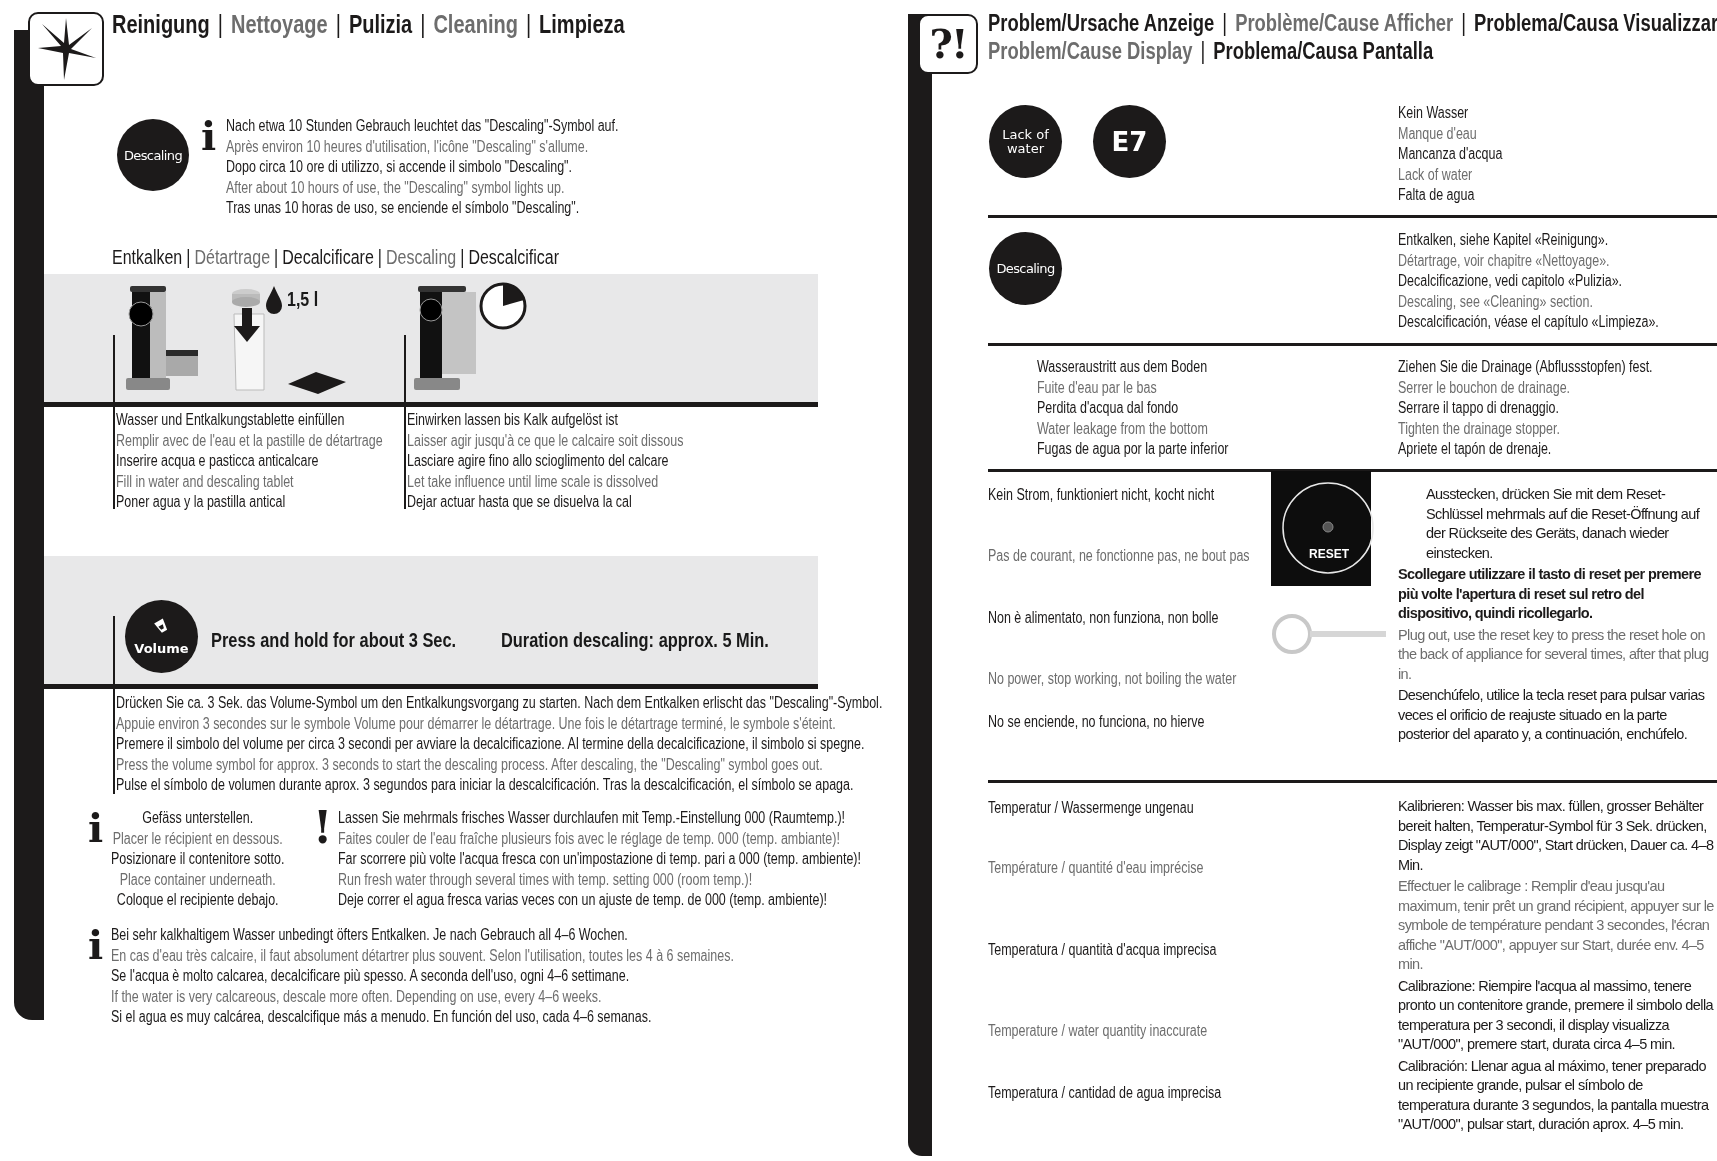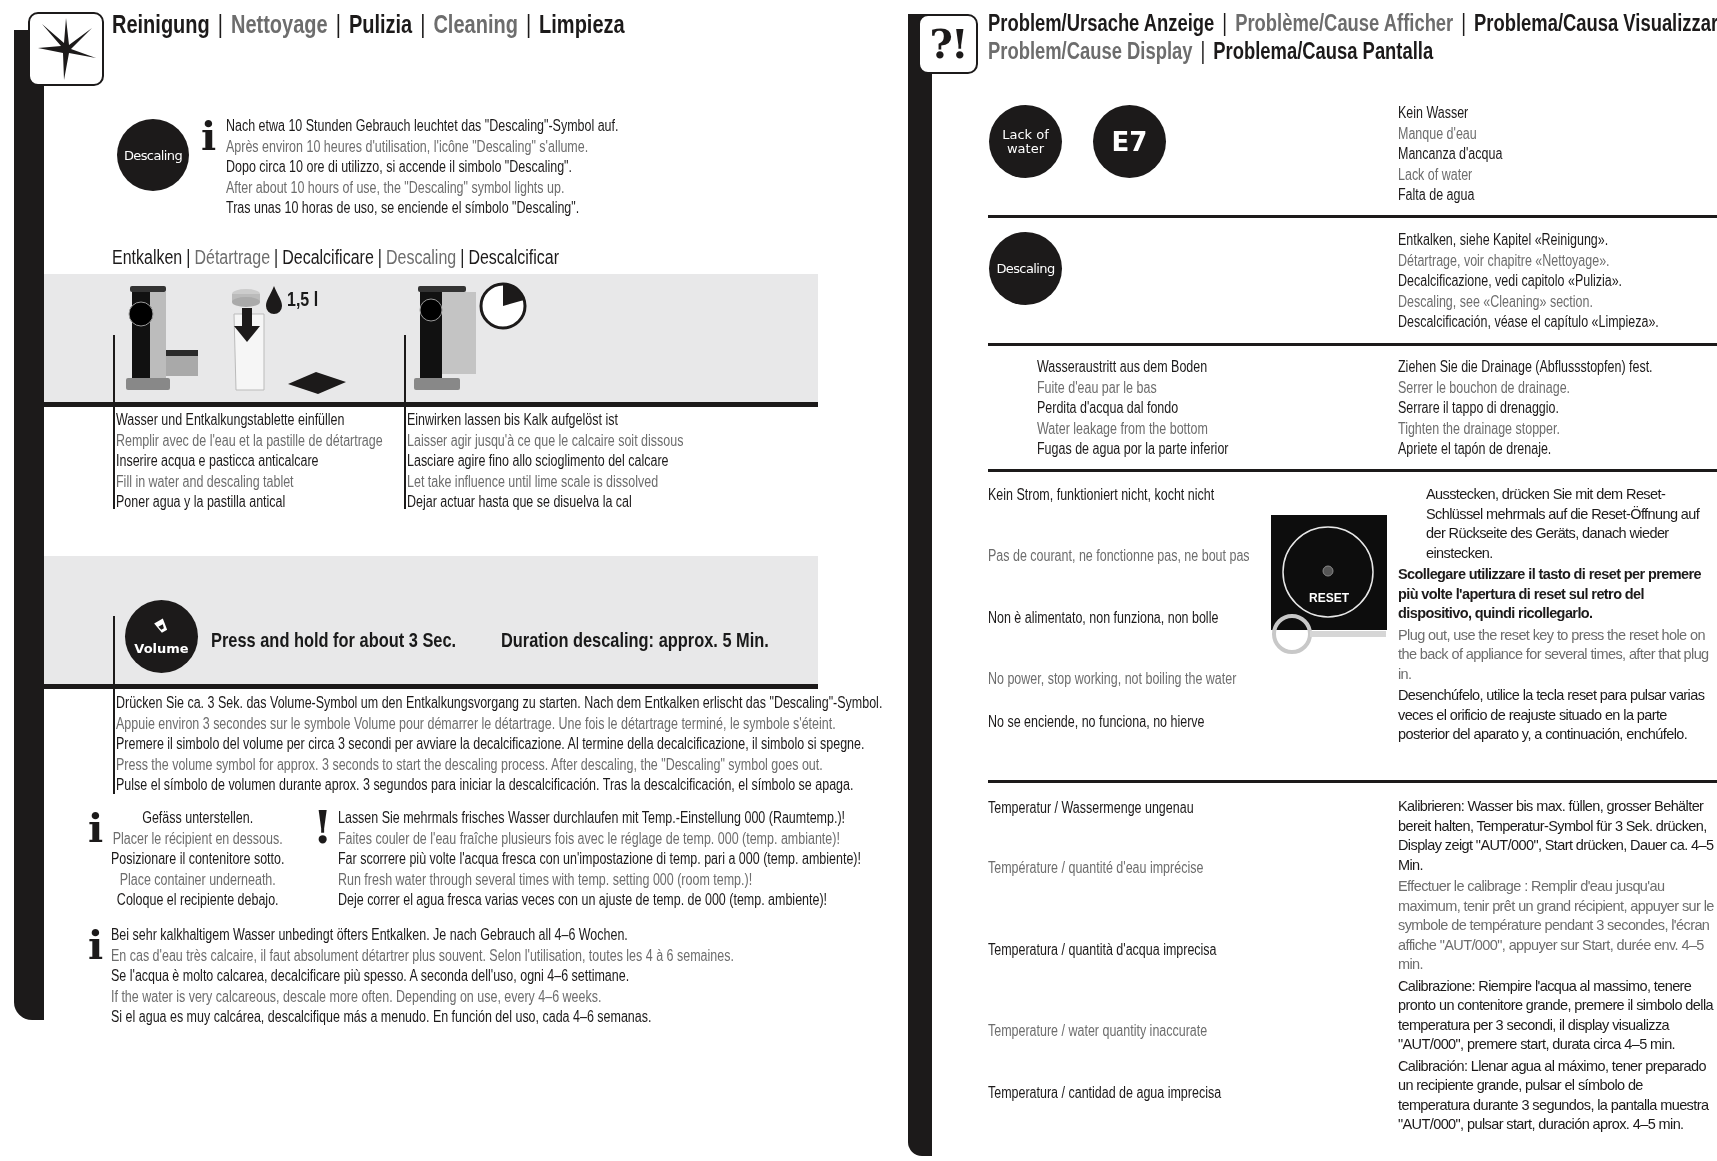--- a/index.html
+++ b/index.html
@@ -233,21 +233,21 @@
 <div class="abs lines" style="left:988px;top:608px;">
     <div class="blk">Non è alimentato, non funziona, non bolle</div>
   </div>
 <div class="abs lines" style="left:988px;top:669px;">
     <div class="gry">No power, stop working, not boiling the water</div>
   </div>
 <div class="abs lines" style="left:988px;top:712px;">
     <div class="blk">No se enciende, no funciona, no hierve</div>
   </div>
 
-<div class="abs" style="left:1271px;top:471px;width:116px;height:115px;background:#0d0d0d;margin-top:44px;">
+<div class="abs" style="left:1271px;top:471px;width:100px;height:115px;background:#0d0d0d;">
   <svg width="116" height="115" viewBox="0 0 116 115">
     <circle cx="57" cy="57" r="45" fill="none" stroke="#e8e8e8" stroke-width="1.5"></circle>
     <circle cx="57" cy="56" r="5" fill="#555" stroke="#888" stroke-width="1"></circle>
   </svg>
   <div style="position:absolute;left:0;top:76px;width:116px;text-align:center;color:#fff;font-weight:bold;font-size:12px;">RESET</div>
 </div>
 <div class="abs" style="left:1270px;top:610px;width:116px;height:48px;">
   <svg width="116" height="48" viewBox="0 0 116 48">
     <circle cx="22" cy="24" r="18" fill="none" stroke="#c8c8c8" stroke-width="4"></circle>
     <rect x="40" y="21" width="76" height="6" fill="#d6d6d6"></rect>
@@ -272,17 +272,17 @@
     <div class="blk">Temperatura / quantità d'acqua imprecisa</div>
   </div>
 <div class="abs lines" style="left:988px;top:1021px;">
     <div class="gry">Temperature / water quantity inaccurate</div>
   </div>
 <div class="abs lines" style="left:988px;top:1083px;">
     <div class="blk">Temperatura / cantidad de agua imprecisa</div>
   </div>
 
 <div class="abs lines wrap" style="left:1398px;top:797px;width:318px;">
-  <div class="blk" style="margin-bottom:2px;">Kalibrieren: Wasser bis max. füllen, grosser Behälter bereit halten, Temperatur-Symbol für 3 Sek. drücken, Display zeigt "AUT/000", Start drücken, Dauer ca. 4–5 Min.</div>
+  <div class="blk" style="margin-bottom:2px;">Kalibrieren: Wasser bis max. füllen, grosser Behälter bereit halten, Temperatur-Symbol für 3 Sek. drücken, Display zeigt "AUT/000", Start drücken, Dauer ca. 4–8 Min.</div>
   <div class="gry" style="margin-bottom:2px;">Effectuer le calibrage : Remplir d'eau jusqu'au maximum, tenir prêt un grand récipient, appuyer sur le symbole de température pendant 3 secondes, l'écran affiche "AUT/000", appuyer sur Start, durée env. 4–5 min.</div>
   <div class="blk" style="margin-bottom:2px;">Calibrazione: Riempire l'acqua al massimo, tenere pronto un contenitore grande, premere il simbolo della temperatura per 3 secondi, il display visualizza "AUT/000", premere start, durata circa 4–5 min.</div>
   <div class="blk">Calibración: Llenar agua al máximo, tener preparado un recipiente grande, pulsar el símbolo de temperatura durante 3 segundos, la pantalla muestra "AUT/000", pulsar start, duración aprox. 4–5 min.</div>
 </div>
 
 </body></html>

